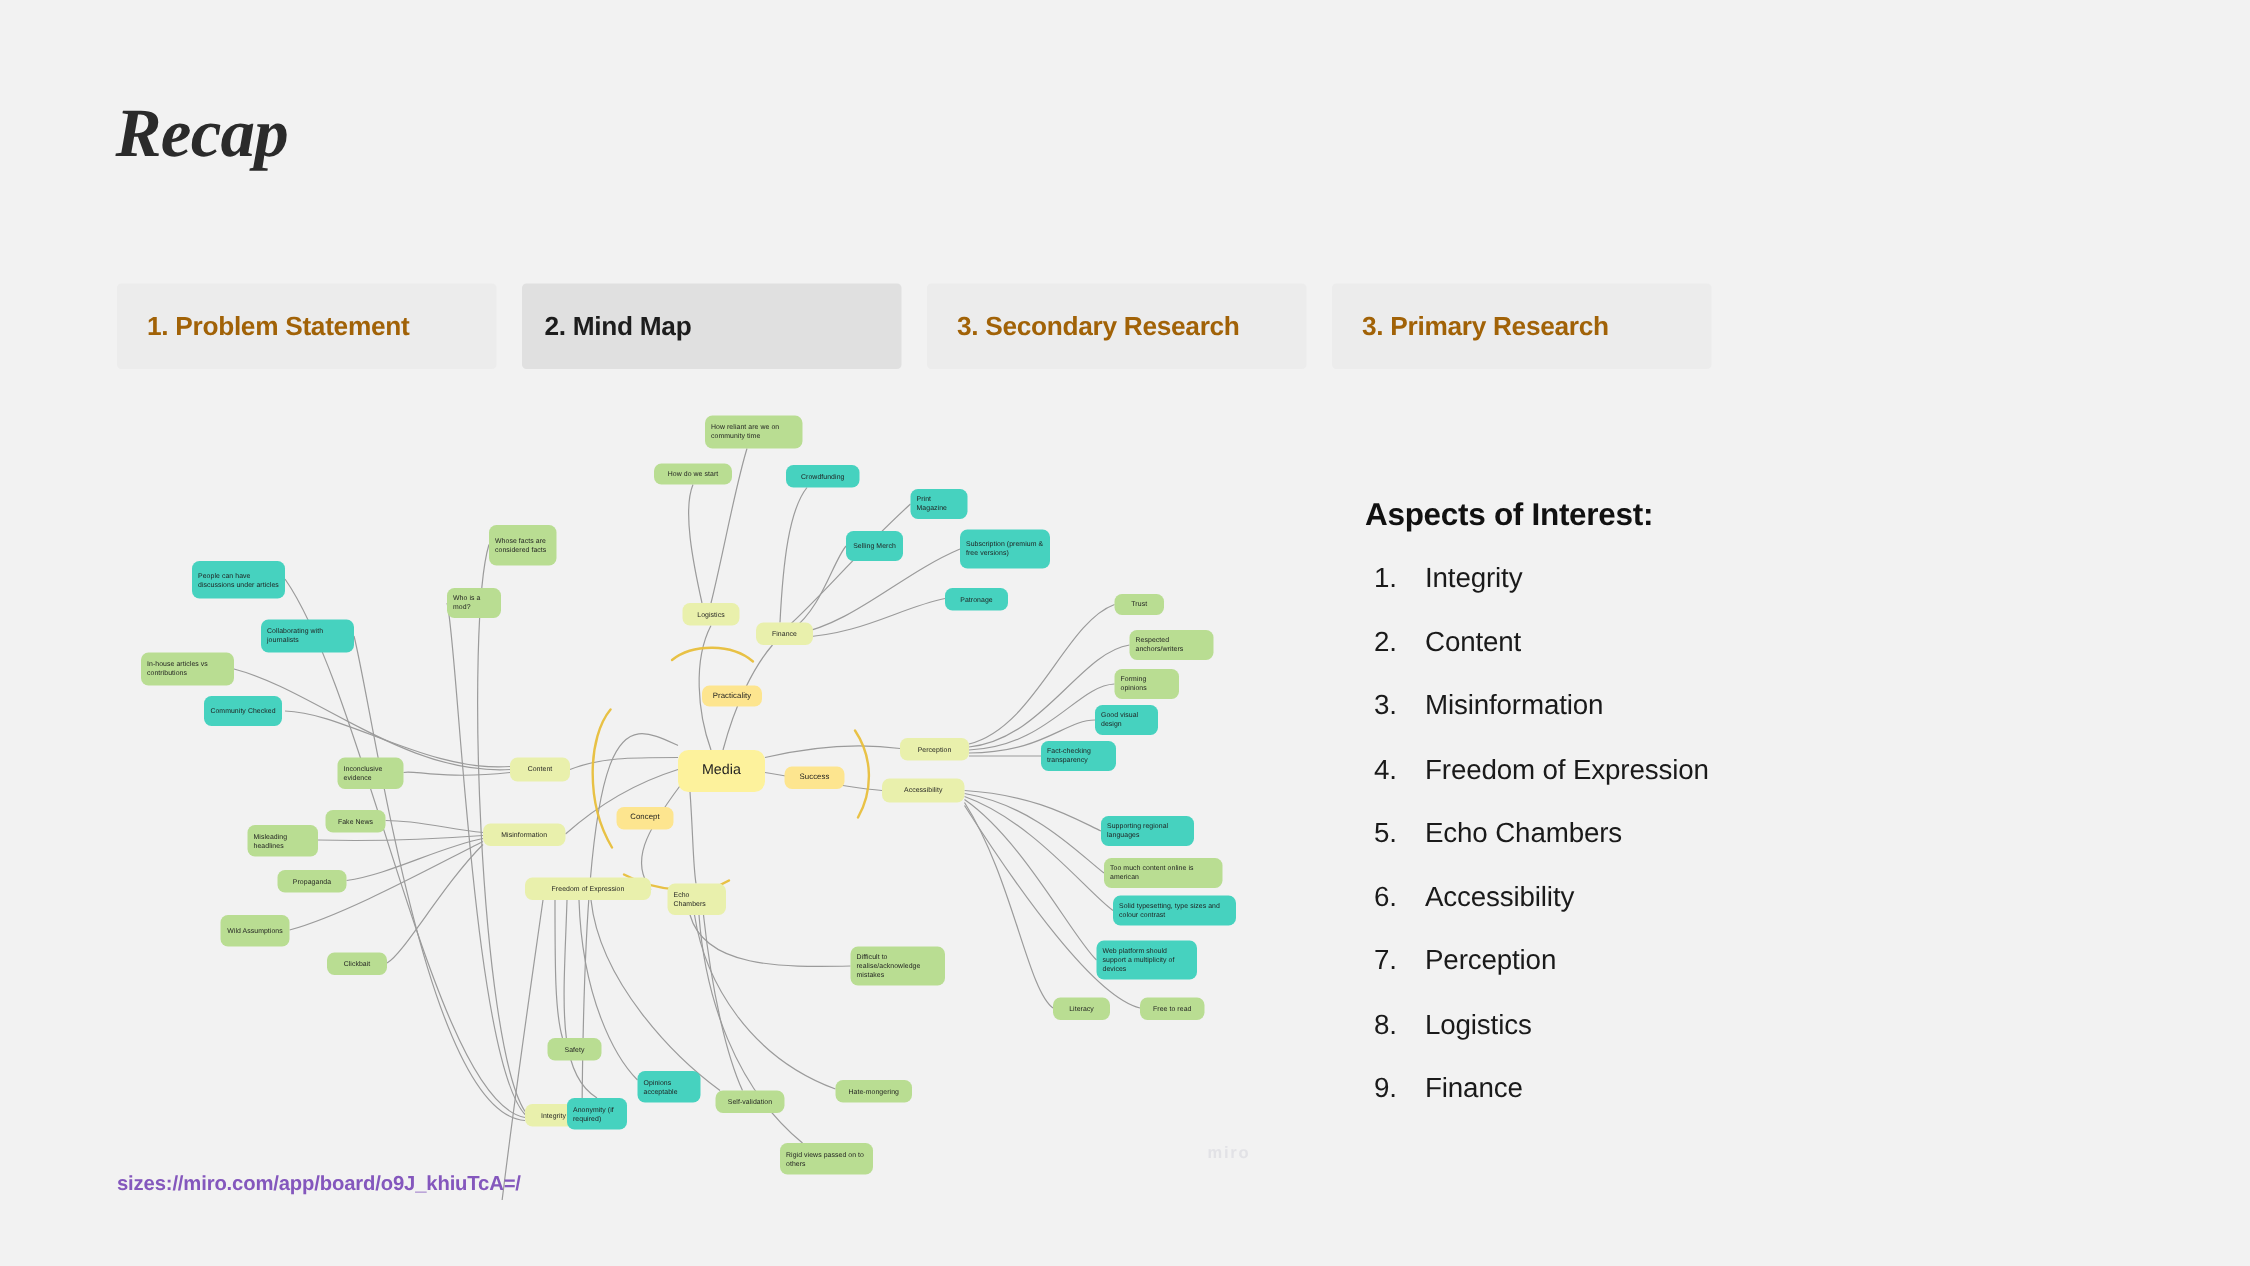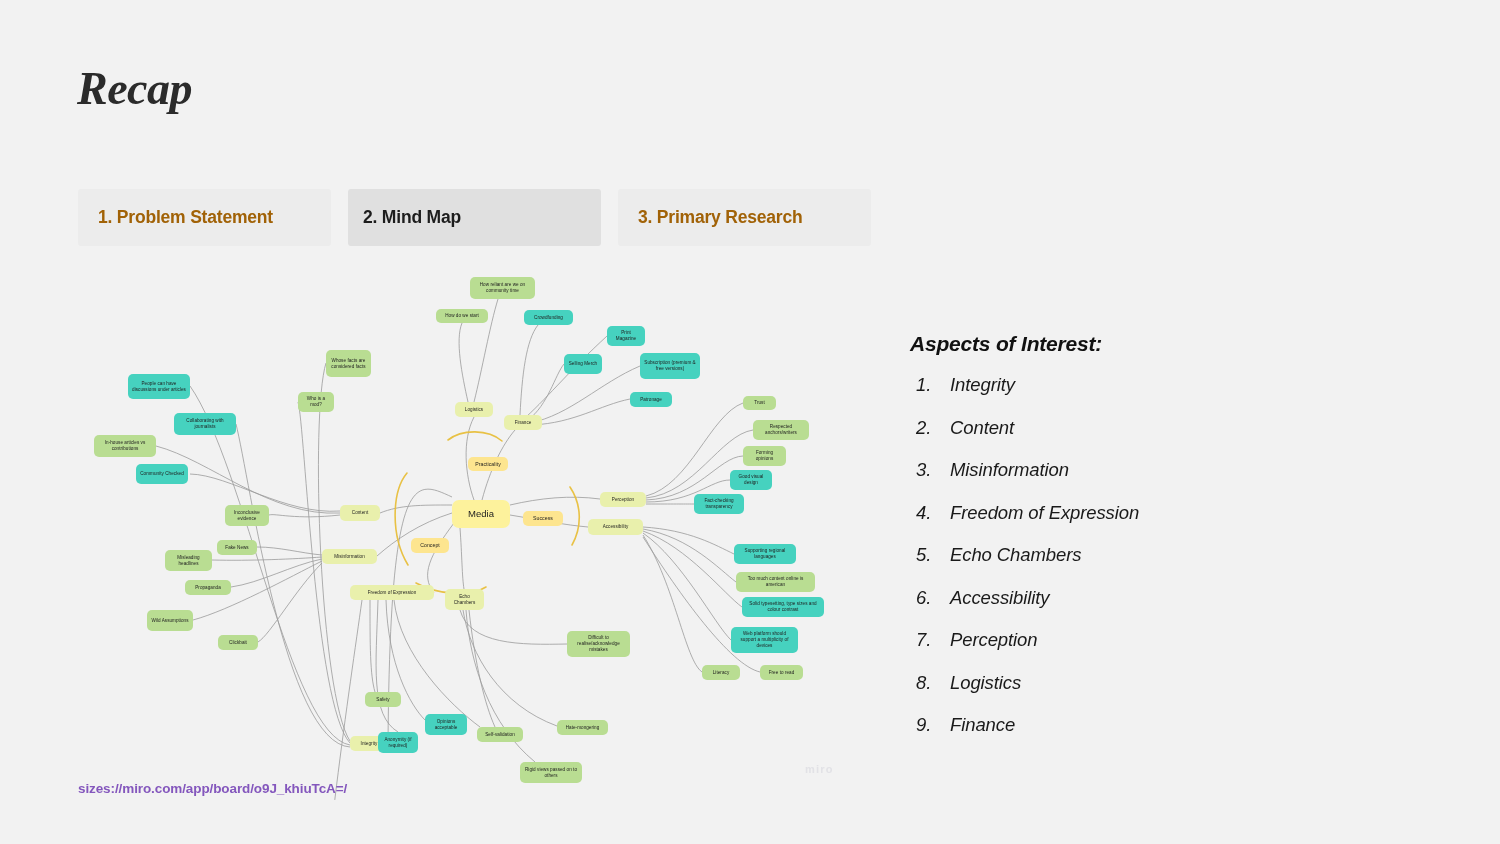--- a/index.html
+++ b/index.html
@@ -23,35 +23,35 @@
   .tab{
     width:253px;height:57px;border-radius:3px;
     display:flex;align-items:center;
     padding-left:20px;box-sizing:border-box;
     font-size:17.5px;font-weight:bold;
     background:#ececec;color:#a16207;
     letter-spacing:-0.2px;
   }
   .tab.active{background:#e0e0e0;color:#1d1d1d;padding-left:15px;}
   
-  #aspects{position:absolute;left:910px;top:332px;width:420px;font-style:italic;}
+  #aspects{position:absolute;left:910px;top:332px;width:420px;}
   #aspects-title{font-size:21px;font-weight:bold;color:#111;letter-spacing:-0.2px;}
   #aspects-list{margin:18px 0 0 0;padding:0 0 0 40px;list-style:none;}
   #aspects-list li{
     font-size:18.5px;color:#1a1a1a;margin-bottom:20.5px;
     position:relative;letter-spacing:-0.1px;
   }
   #aspects-list li .num{position:absolute;left:-34px;width:28px;text-align:left;}
   
   #mindmap{position:absolute;left:70px;top:265px;width:830px;height:535px;}
   #edges{position:absolute;left:0;top:0;width:830px;height:535px;}
   .node{
     position:absolute;border-radius:5px;
     display:flex;align-items:center;justify-content:center;
-    text-align:center;box-sizing:border-box;
+    box-sizing:border-box;
     font-size:4.6px;color:#1e1e1e;line-height:1.28;
     padding:2px 4px;letter-spacing:0.05px;
   }
   .n-center{background:#fdf29c;font-size:9.5px;border-radius:7px;}
   .n-branch{background:#e9f0ac;}
   .n-subbranch{background:#fde58f;font-size:5.2px;}
   .n-green{background:#b9dd92;}
   .n-teal{background:#46d2bf;}
   
   #miro-watermark{
@@ -67,20 +67,23 @@
 <body>
 
 <div id="page-title">Recap</div>
 
 <div id="tabbar">
     <div class="tab">
       <span>1. Problem Statement</span>
     </div>
     <div class="tab active">
       <span>2. Mind Map</span>
+    </div>
+    <div class="tab">
+      <span>3. Secondary Research</span>
     </div>
     <div class="tab">
       <span>3. Primary Research</span>
     </div>
   </div>
 
 <div id="mindmap">
   <svg id="edges" viewBox="0 0 830 535" preserveAspectRatio="none">
     <g fill="none" stroke="#8c8c8c" stroke-width="0.8" opacity="0.85">
 

